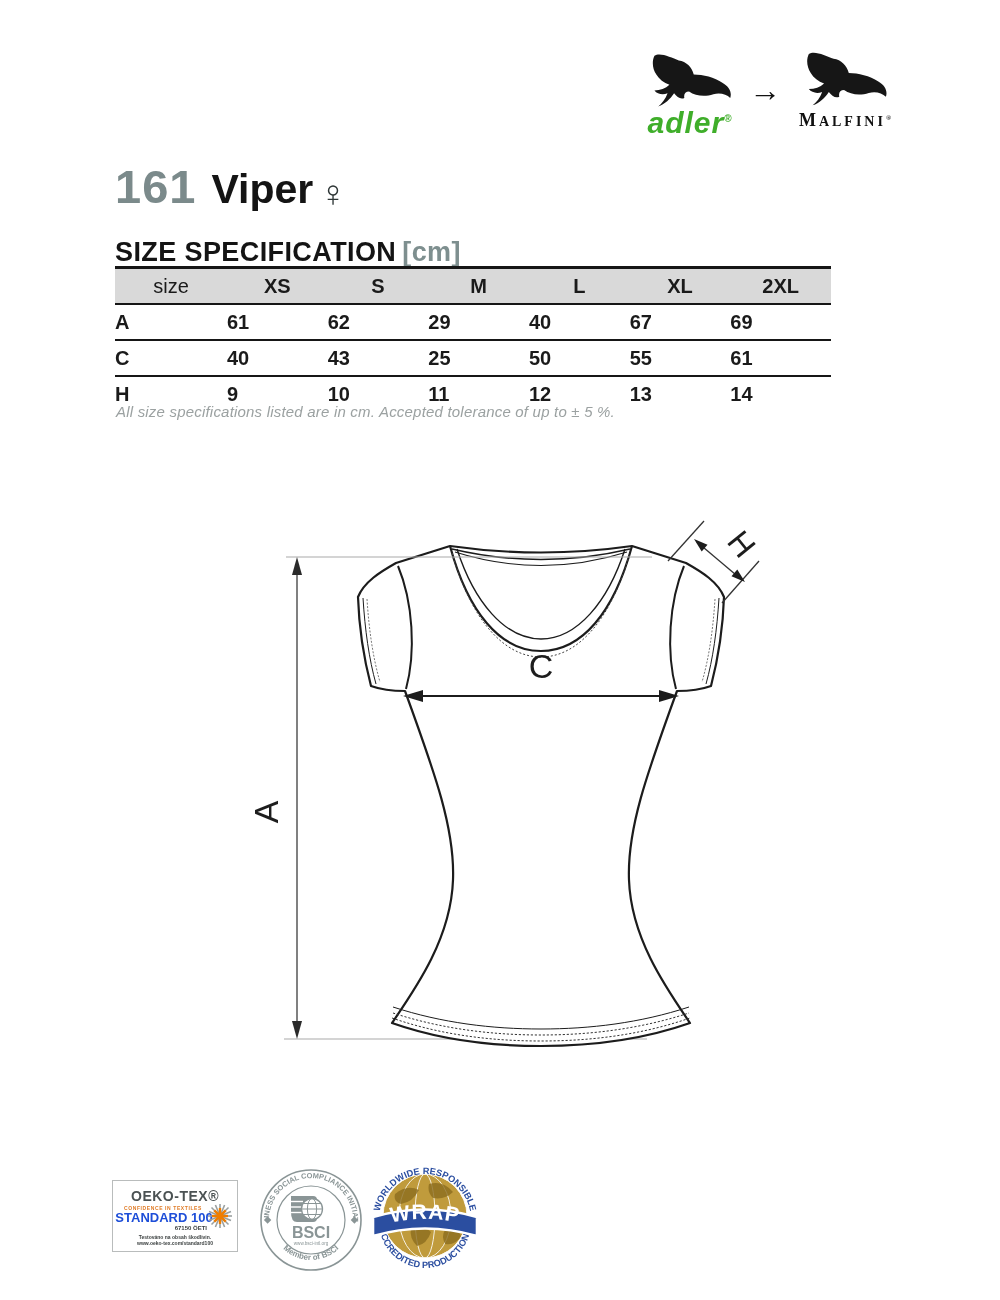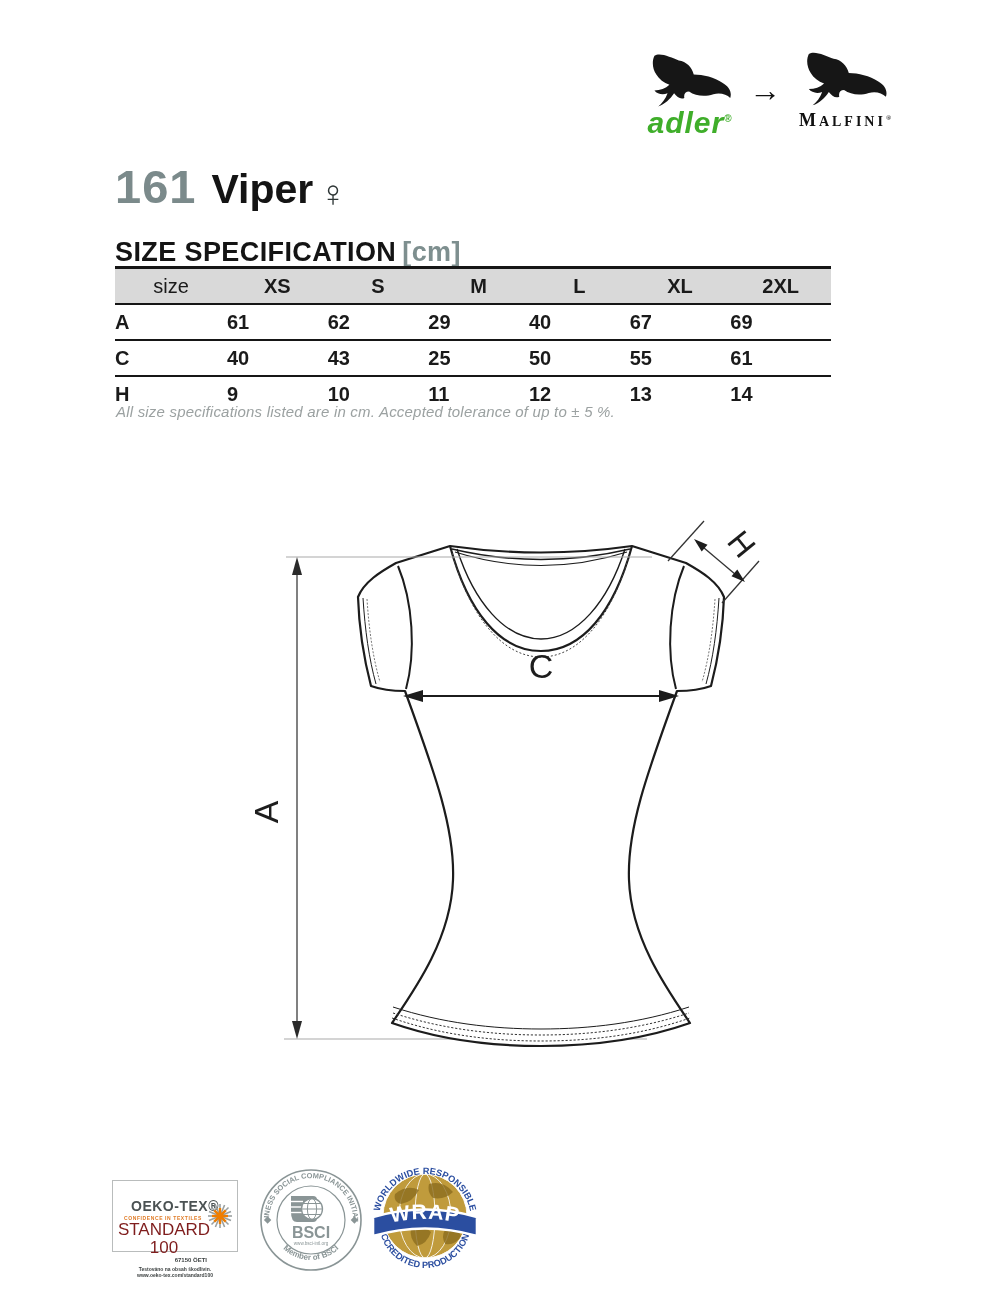--- a/index.html
+++ b/index.html
@@ -50,25 +50,25 @@
   .note{
     left:116px;top:403px;font-style:italic;font-size:15px;color:#9ba1a1;letter-spacing:.2px;
   }
 
   
   svg.diagram{left:0;top:0;position:absolute;}
 
   
   .oeko{
     left:112px;top:1180px;width:126px;height:72px;border:1px solid #b9bcbc;background:#fff;
-    text-align:center;box-sizing:border-box;padding-top:18px;
+    text-align:center;box-sizing:border-box;padding-top:8px;
   }
   .oeko .l1{font-size:14px;font-weight:bold;color:#4b5253;letter-spacing:.5px;line-height:1.1;}
   .oeko .l2{font-size:5px;font-weight:bold;color:#e07b26;letter-spacing:.6px;margin-top:1px;width:100px;}
-  .oeko .l3{font-size:17px;font-weight:normal;color:#7f1d1d;line-height:1.05;width:102px;}
+  .oeko .l3{font-size:13px;font-weight:bold;color:#1d4ed8;line-height:1.05;width:102px;}
   .oeko .l4{font-size:6px;font-weight:bold;color:#3d4242;width:100px;text-align:right;padding-right:6px;box-sizing:border-box;}
   .oeko .l5{font-size:5px;font-weight:bold;color:#3d4242;margin-top:3px;}
   .oeko .l6{font-size:5px;font-weight:bold;color:#3d4242;}
   .oeko .flower{position:absolute;right:3px;top:21px;}
   .bsci{left:258px;top:1167px;}
   .wrap{left:366px;top:1156px;}
 </style>
 </head>
 <body>
 

